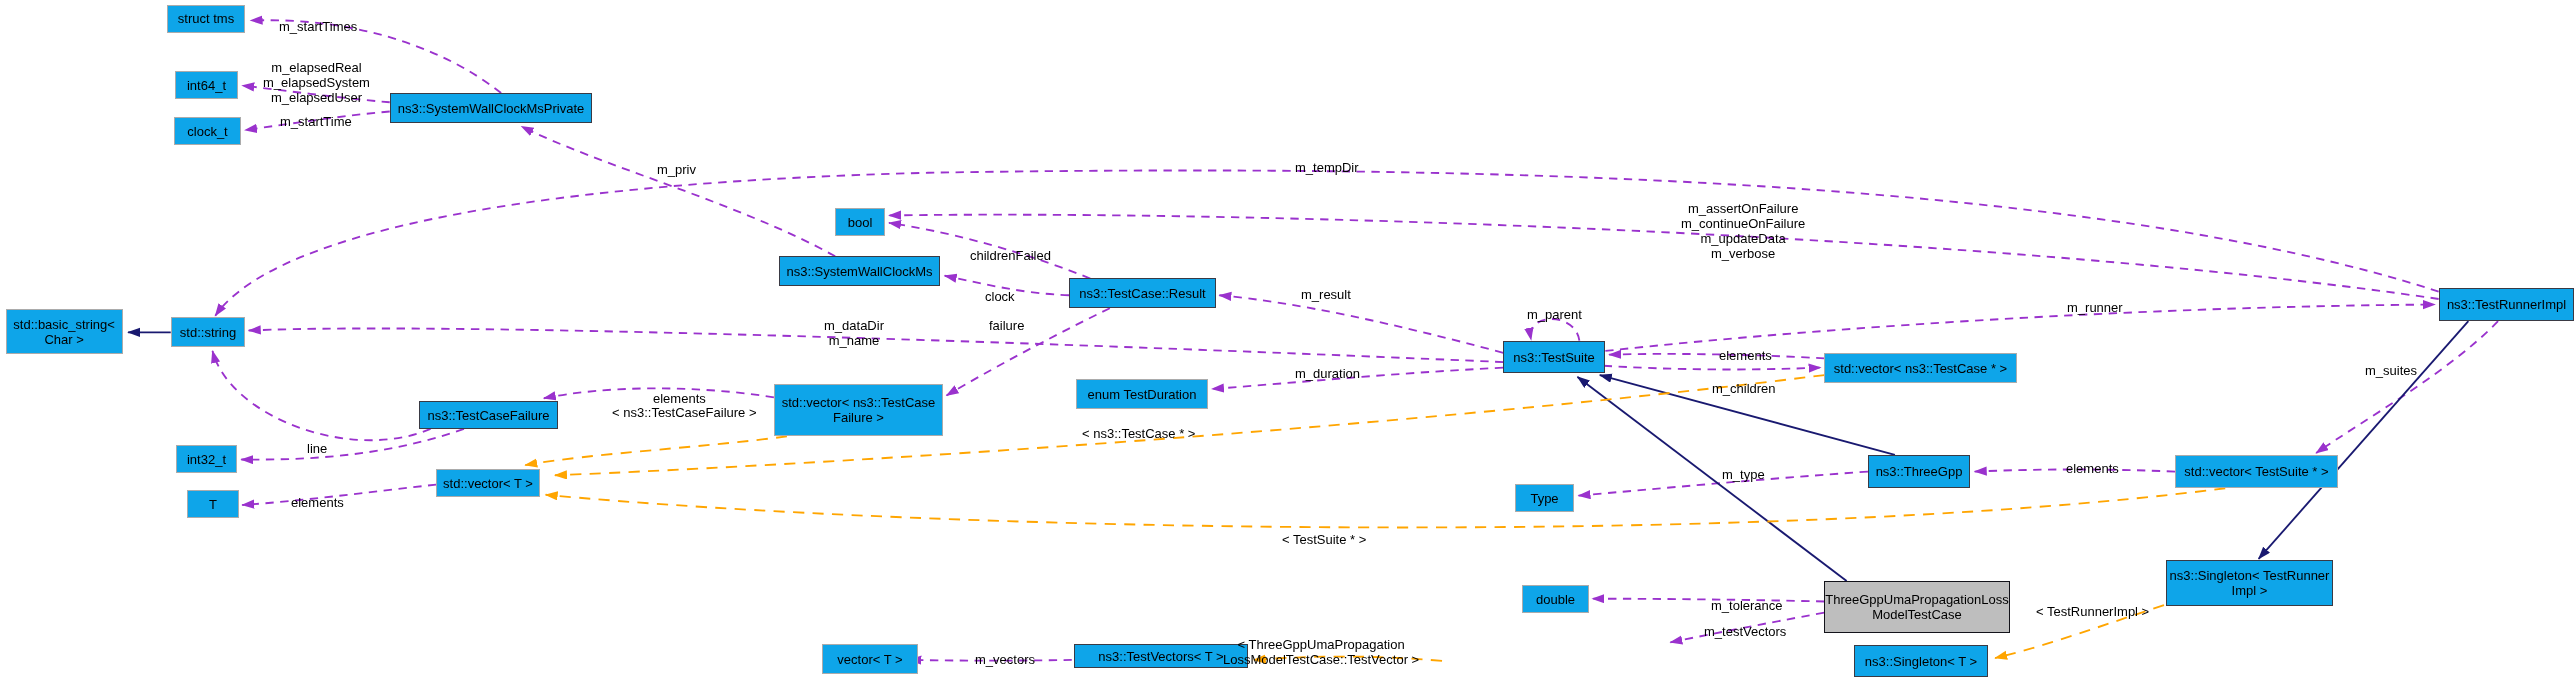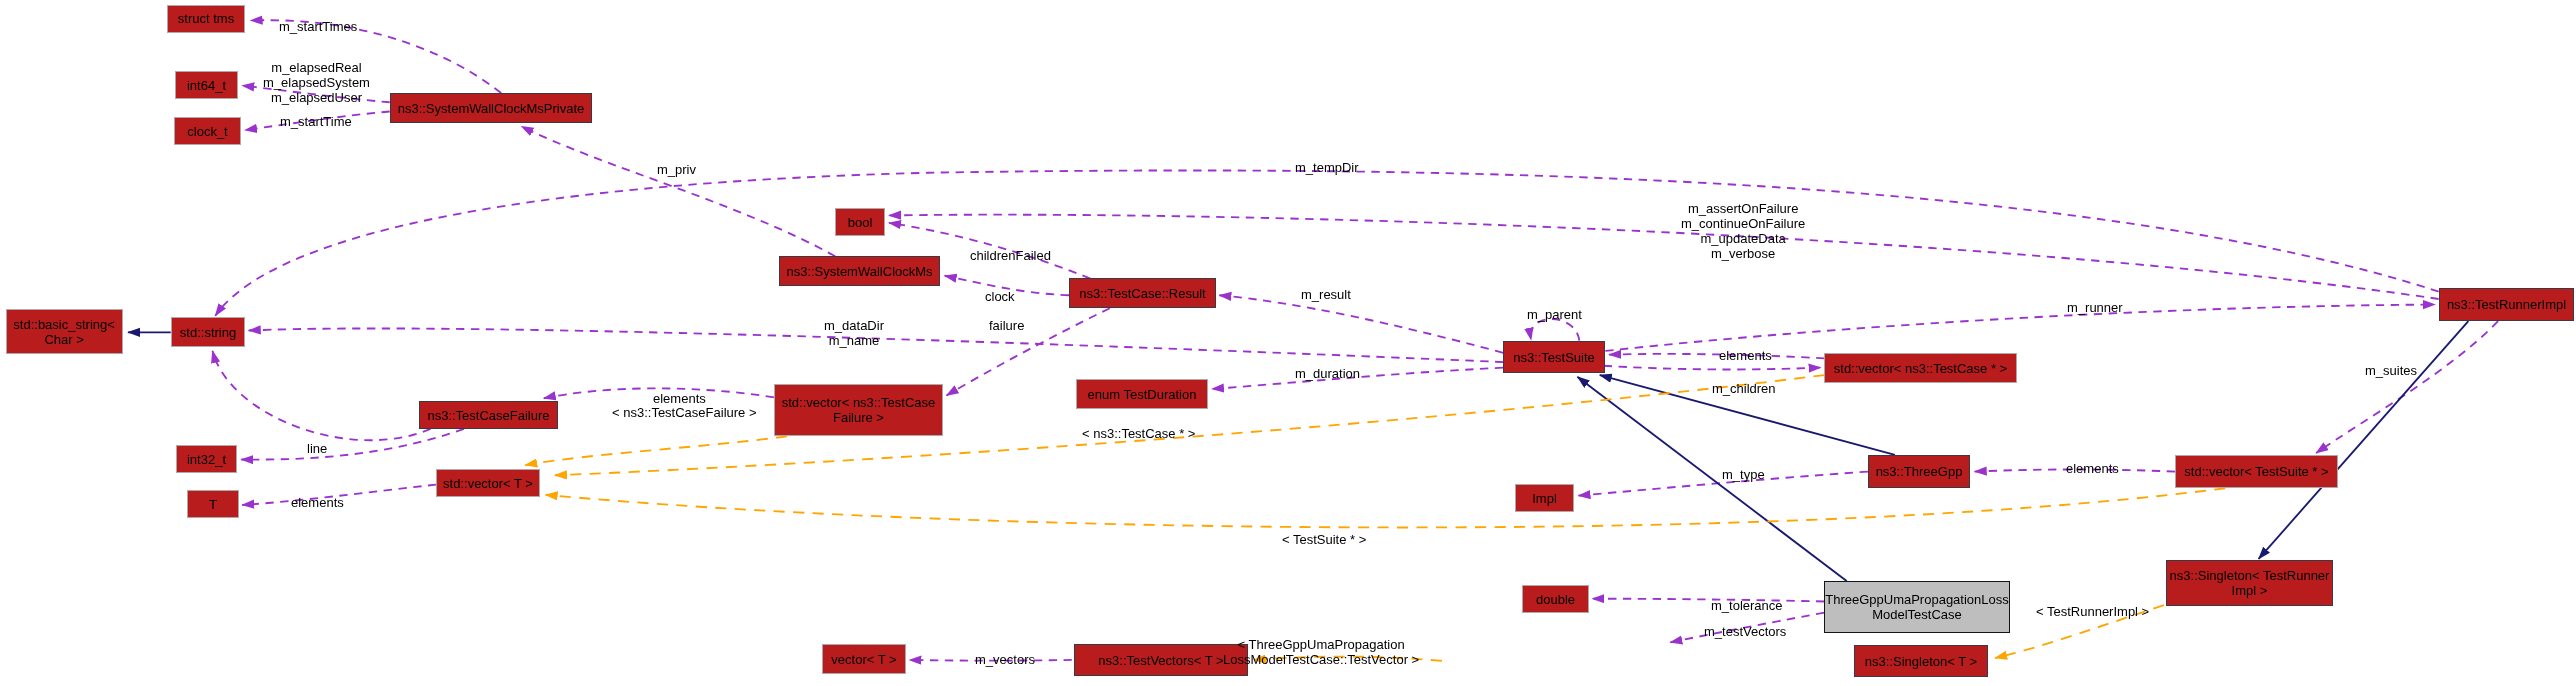--- a/index.html
+++ b/index.html
@@ -9,21 +9,21 @@
     background:#ffffff;
     font-family:"Liberation Sans", sans-serif;
     color:#000;
     overflow:hidden;
   }
   #edges{position:absolute;left:0;top:0;width:2576px;height:687px;}
   .node{
     position:absolute;
     display:flex;align-items:center;justify-content:center;
     text-align:center;
-    background:#b91c1c;
+    background:#0ea5e9;
     border:0.9px solid #ababab;
     font-size:13px;line-height:15px;
     white-space:pre-line;
     box-sizing:border-box;
     z-index:2;
   }
   .node.bold{border:1.9px solid #3a3a44;}
   .node.hl{background:#bebebe;border:1.9px solid #13131a;}
   .elabel{
     position:absolute;
@@ -111,30 +111,30 @@
   <div class="node bold" style="left:1503px;top:341px;width:102px;height:32px"><span>ns3::TestSuite</span></div>
   <div class="node" style="left:1824px;top:353px;width:193px;height:30px"><span>std::vector&lt; ns3::TestCase * &gt;</span></div>
   <div class="node bold" style="left:419px;top:401px;width:139px;height:28px"><span>ns3::TestCaseFailure</span></div>
   <div class="node" style="left:774px;top:384px;width:169px;height:52px"><span>std::vector&lt; ns3::TestCase
 Failure &gt;</span></div>
   <div class="node" style="left:176px;top:445px;width:61px;height:28px"><span>int32_t</span></div>
   <div class="node" style="left:436px;top:469px;width:104px;height:28px"><span>std::vector&lt; T &gt;</span></div>
   <div class="node" style="left:187px;top:490px;width:52px;height:28px"><span>T</span></div>
   <div class="node bold" style="left:1868px;top:455px;width:102px;height:33px"><span>ns3::ThreeGpp</span></div>
   <div class="node" style="left:2175px;top:455px;width:163px;height:33px"><span>std::vector&lt; TestSuite * &gt;</span></div>
-  <div class="node" style="left:1515px;top:484px;width:59px;height:28px"><span>Impl</span></div>
+  <div class="node" style="left:1515px;top:484px;width:59px;height:28px"><span>Type</span></div>
   <div class="node bold" style="left:2439px;top:288px;width:135px;height:33px"><span>ns3::TestRunnerImpl</span></div>
   <div class="node bold" style="left:2166px;top:560px;width:167px;height:46px"><span>ns3::Singleton&lt; TestRunner
 Impl &gt;</span></div>
   <div class="node bold hl" style="left:1824px;top:581px;width:186px;height:52px"><span>ThreeGppUmaPropagationLoss
 ModelTestCase</span></div>
   <div class="node bold" style="left:1854px;top:645px;width:134px;height:32px"><span>ns3::Singleton&lt; T &gt;</span></div>
   <div class="node" style="left:1522px;top:585px;width:67px;height:28px"><span>double</span></div>
-  <div class="node" style="left:822px;top:644px;width:84px;height:30px"><span>vector&lt; T &gt;</span></div>
-  <div class="node bold" style="left:1074px;top:644px;width:174px;height:32px"><span>ns3::TestVectors&lt; T &gt;</span></div>
+  <div class="node" style="left:822px;top:644px;width:96px;height:30px"><span>vector&lt; T &gt;</span></div>
+  <div class="node bold" style="left:1074px;top:644px;width:174px;height:24px"><span>ns3::TestVectors&lt; T &gt;</span></div>
 
   <div class="elabel" style="left:279px;top:7.4px">m_startTimes</div>
   <div class="elabel center" style="left:263px;top:48px">m_elapsedReal
 m_elapsedSystem
 m_elapsedUser</div>
   <div class="elabel" style="left:280px;top:102px">m_startTime</div>
   <div class="elabel" style="left:657px;top:150px">m_priv</div>
   <div class="elabel" style="left:1295px;top:148px">m_tempDir</div>
   <div class="elabel center" style="left:1681px;top:189px">m_assertOnFailure
 m_continueOnFailure

